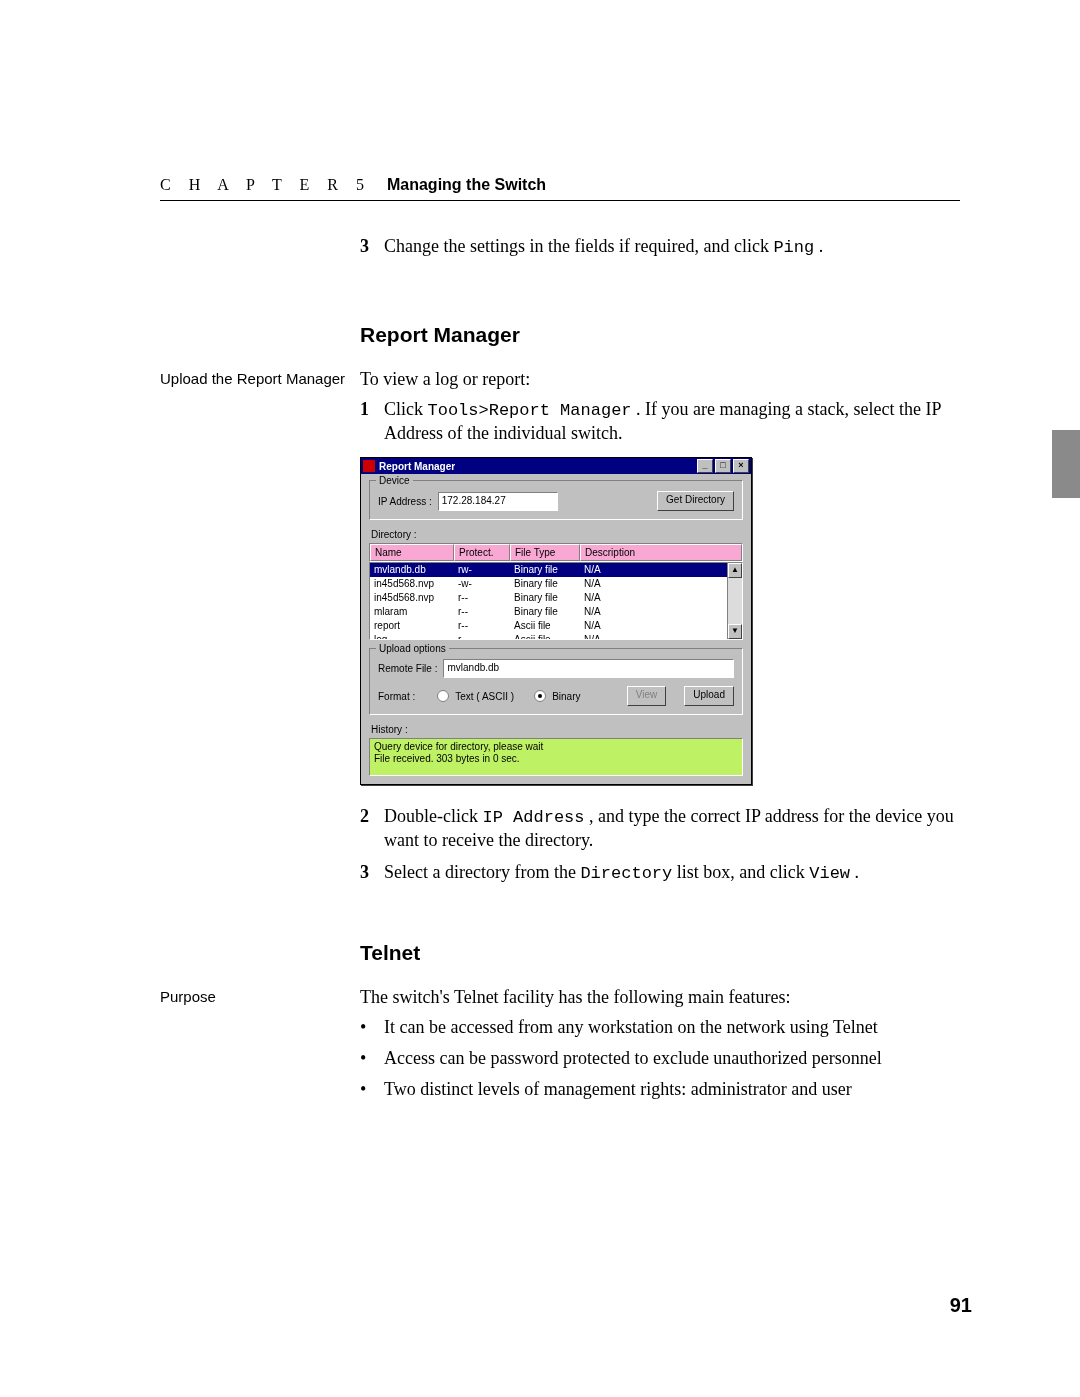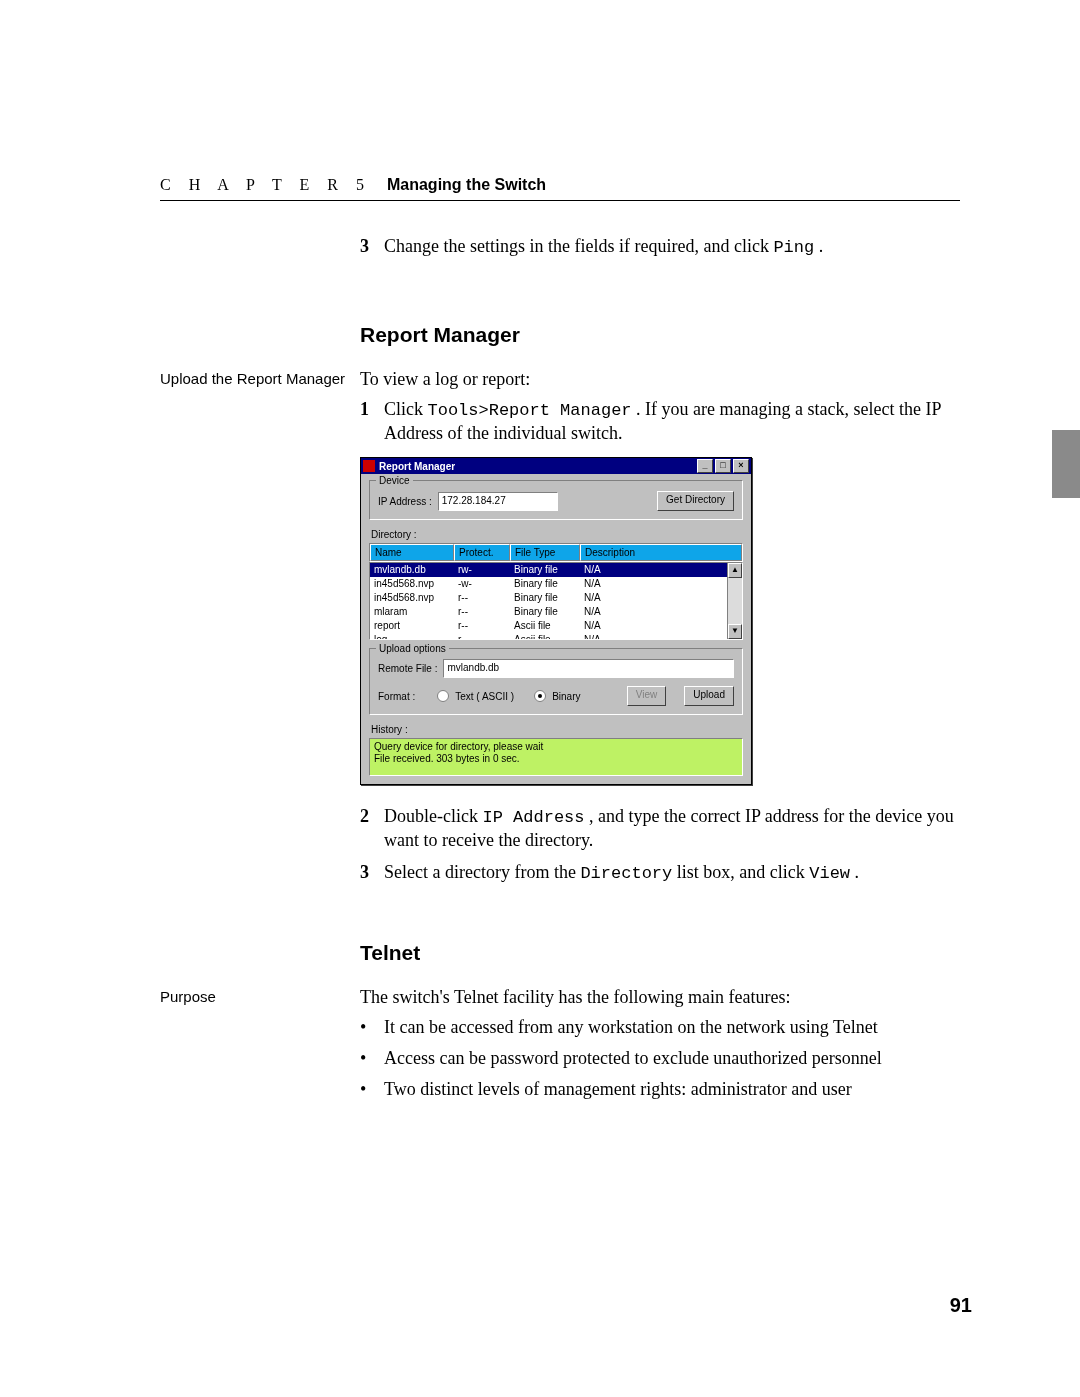--- a/index.html
+++ b/index.html
@@ -153,21 +153,21 @@
     border-bottom-color: #404040;
     height: 18px;
     padding: 0 8px;
     font-size: 10px;
     line-height: 16px;
     white-space: nowrap;
   }
   .btn.disabled { color: #808080; }
   .listhdr {
     display: flex;
-    background: #0ea5e9;
+    background: #f9a8d4;
     border: 1px solid #808080;
     border-right-color: #fff;
     border-bottom-color: #fff;
   }
   .listhdr > div, .listrow > div {
     padding: 1px 4px;
     box-sizing: border-box;
   }
   .col-name { width: 84px; }
   .col-prot { width: 56px; }

